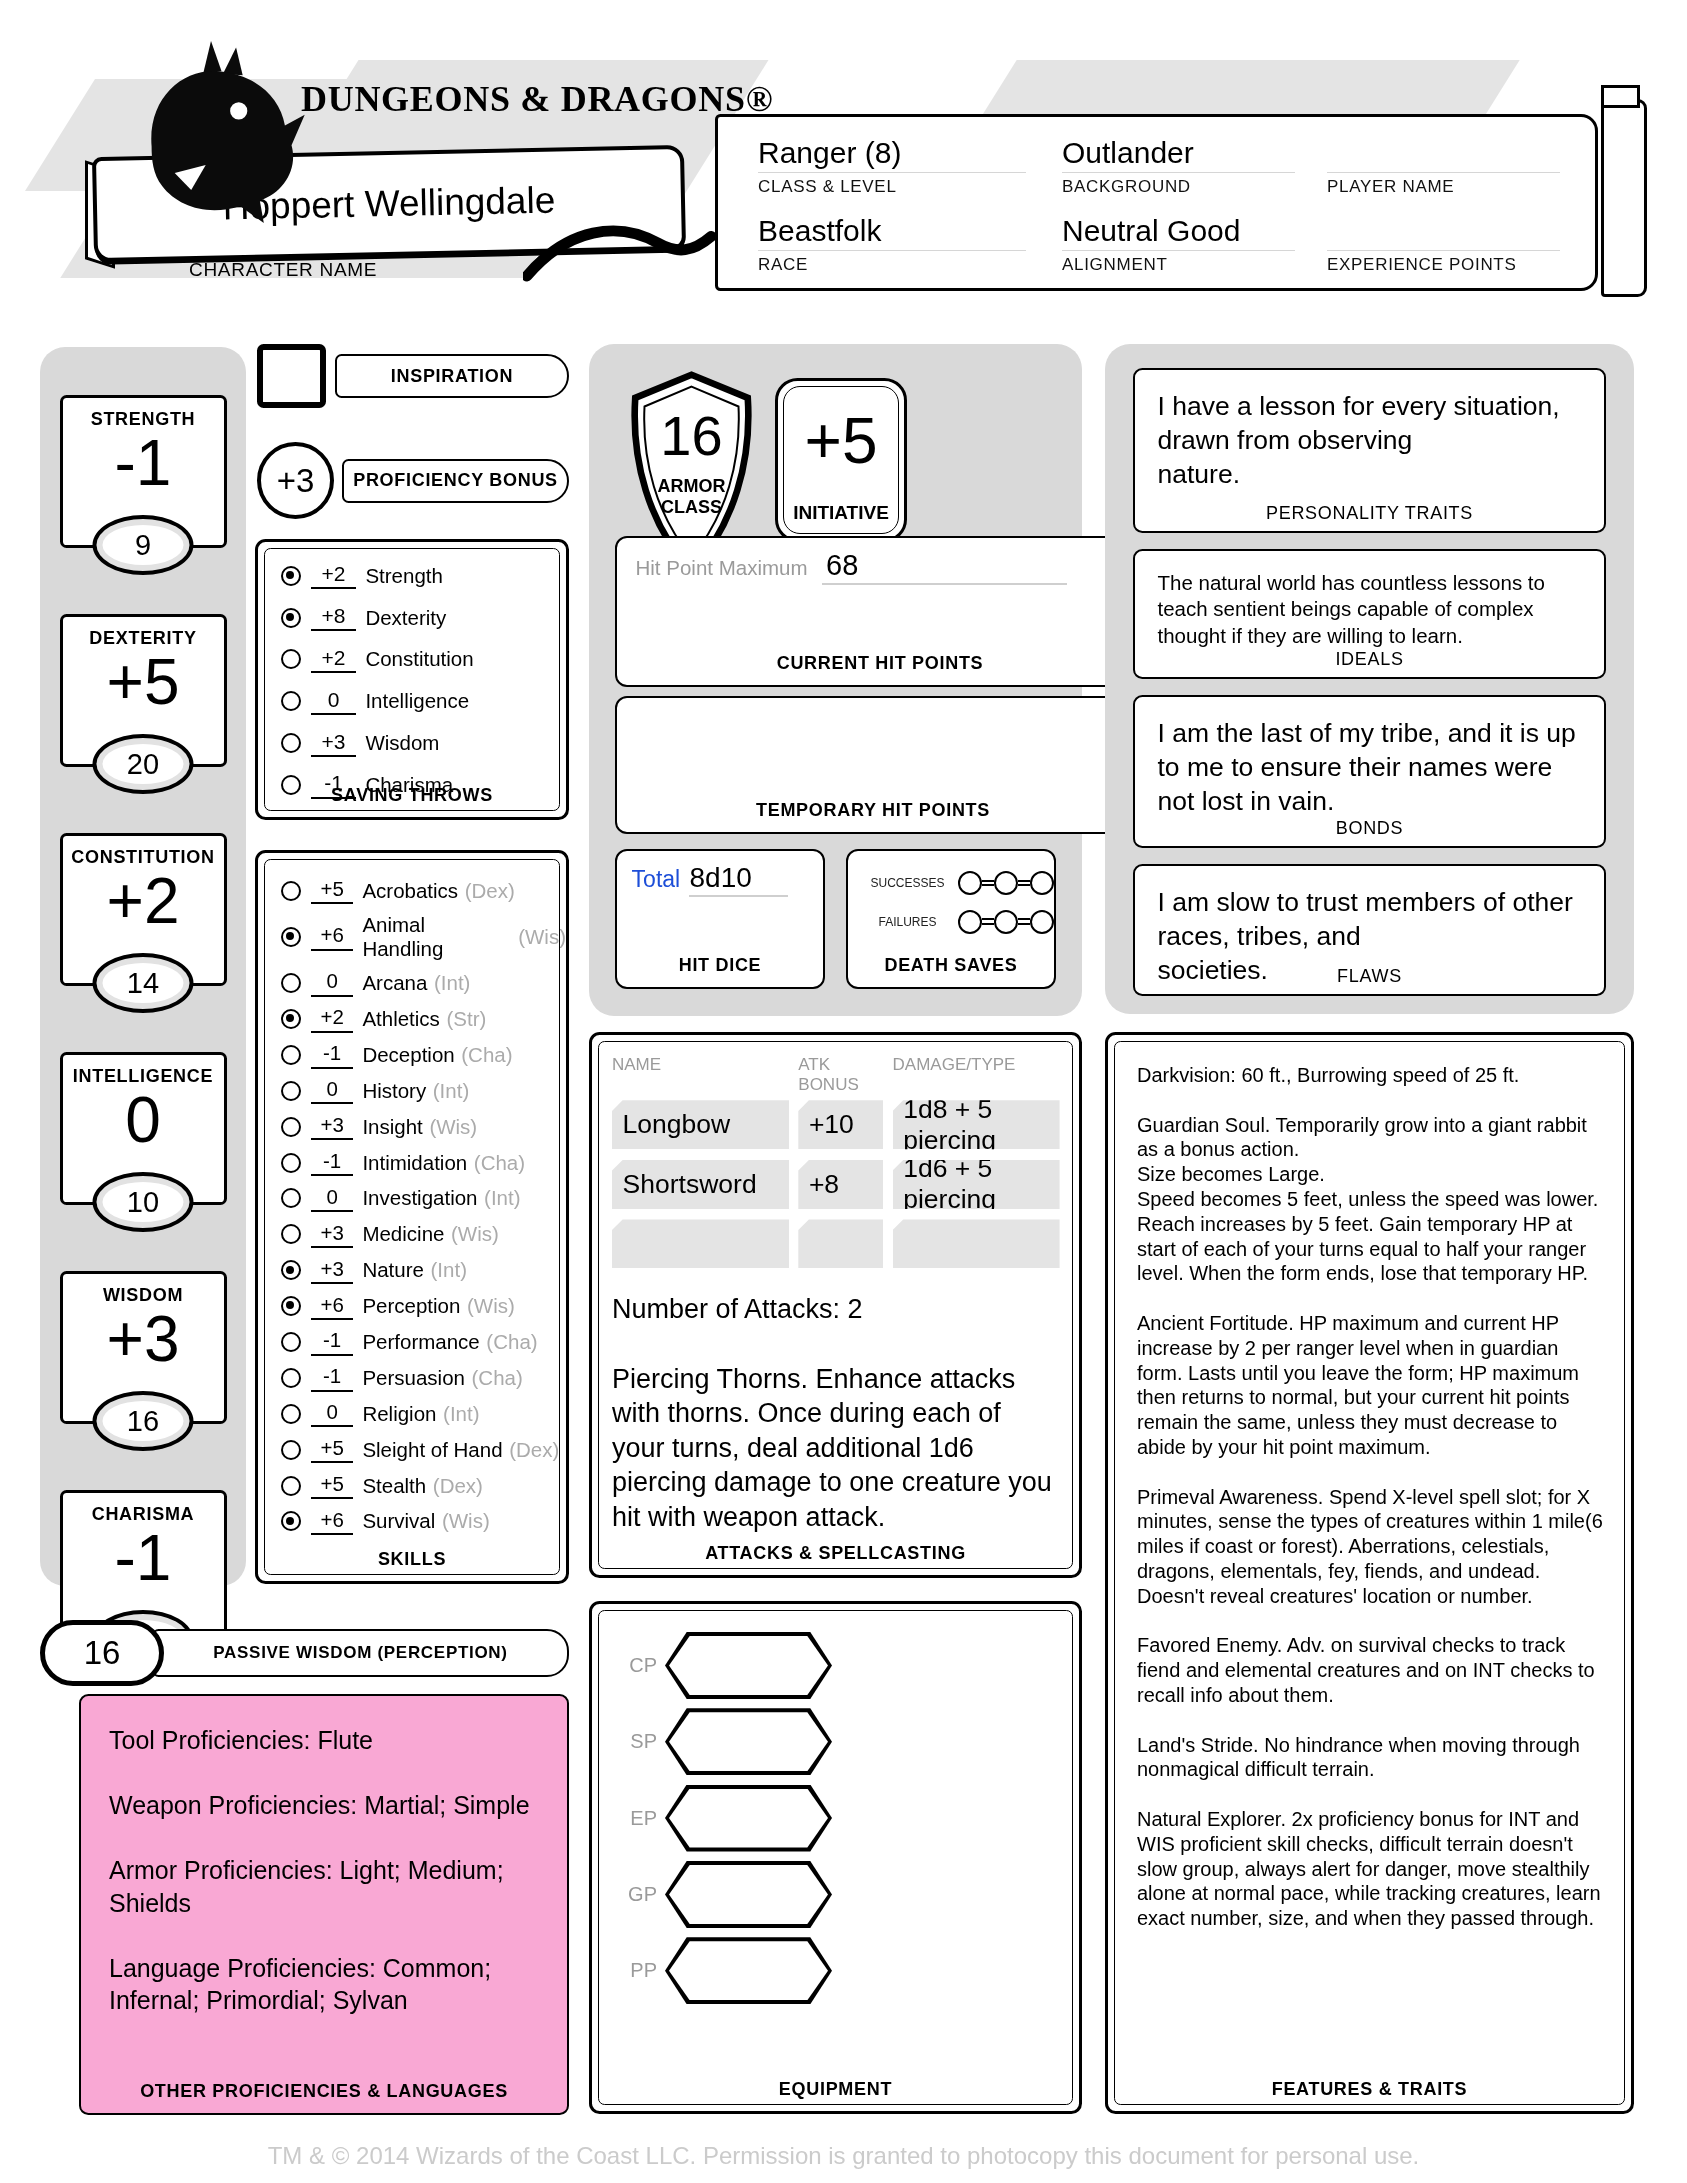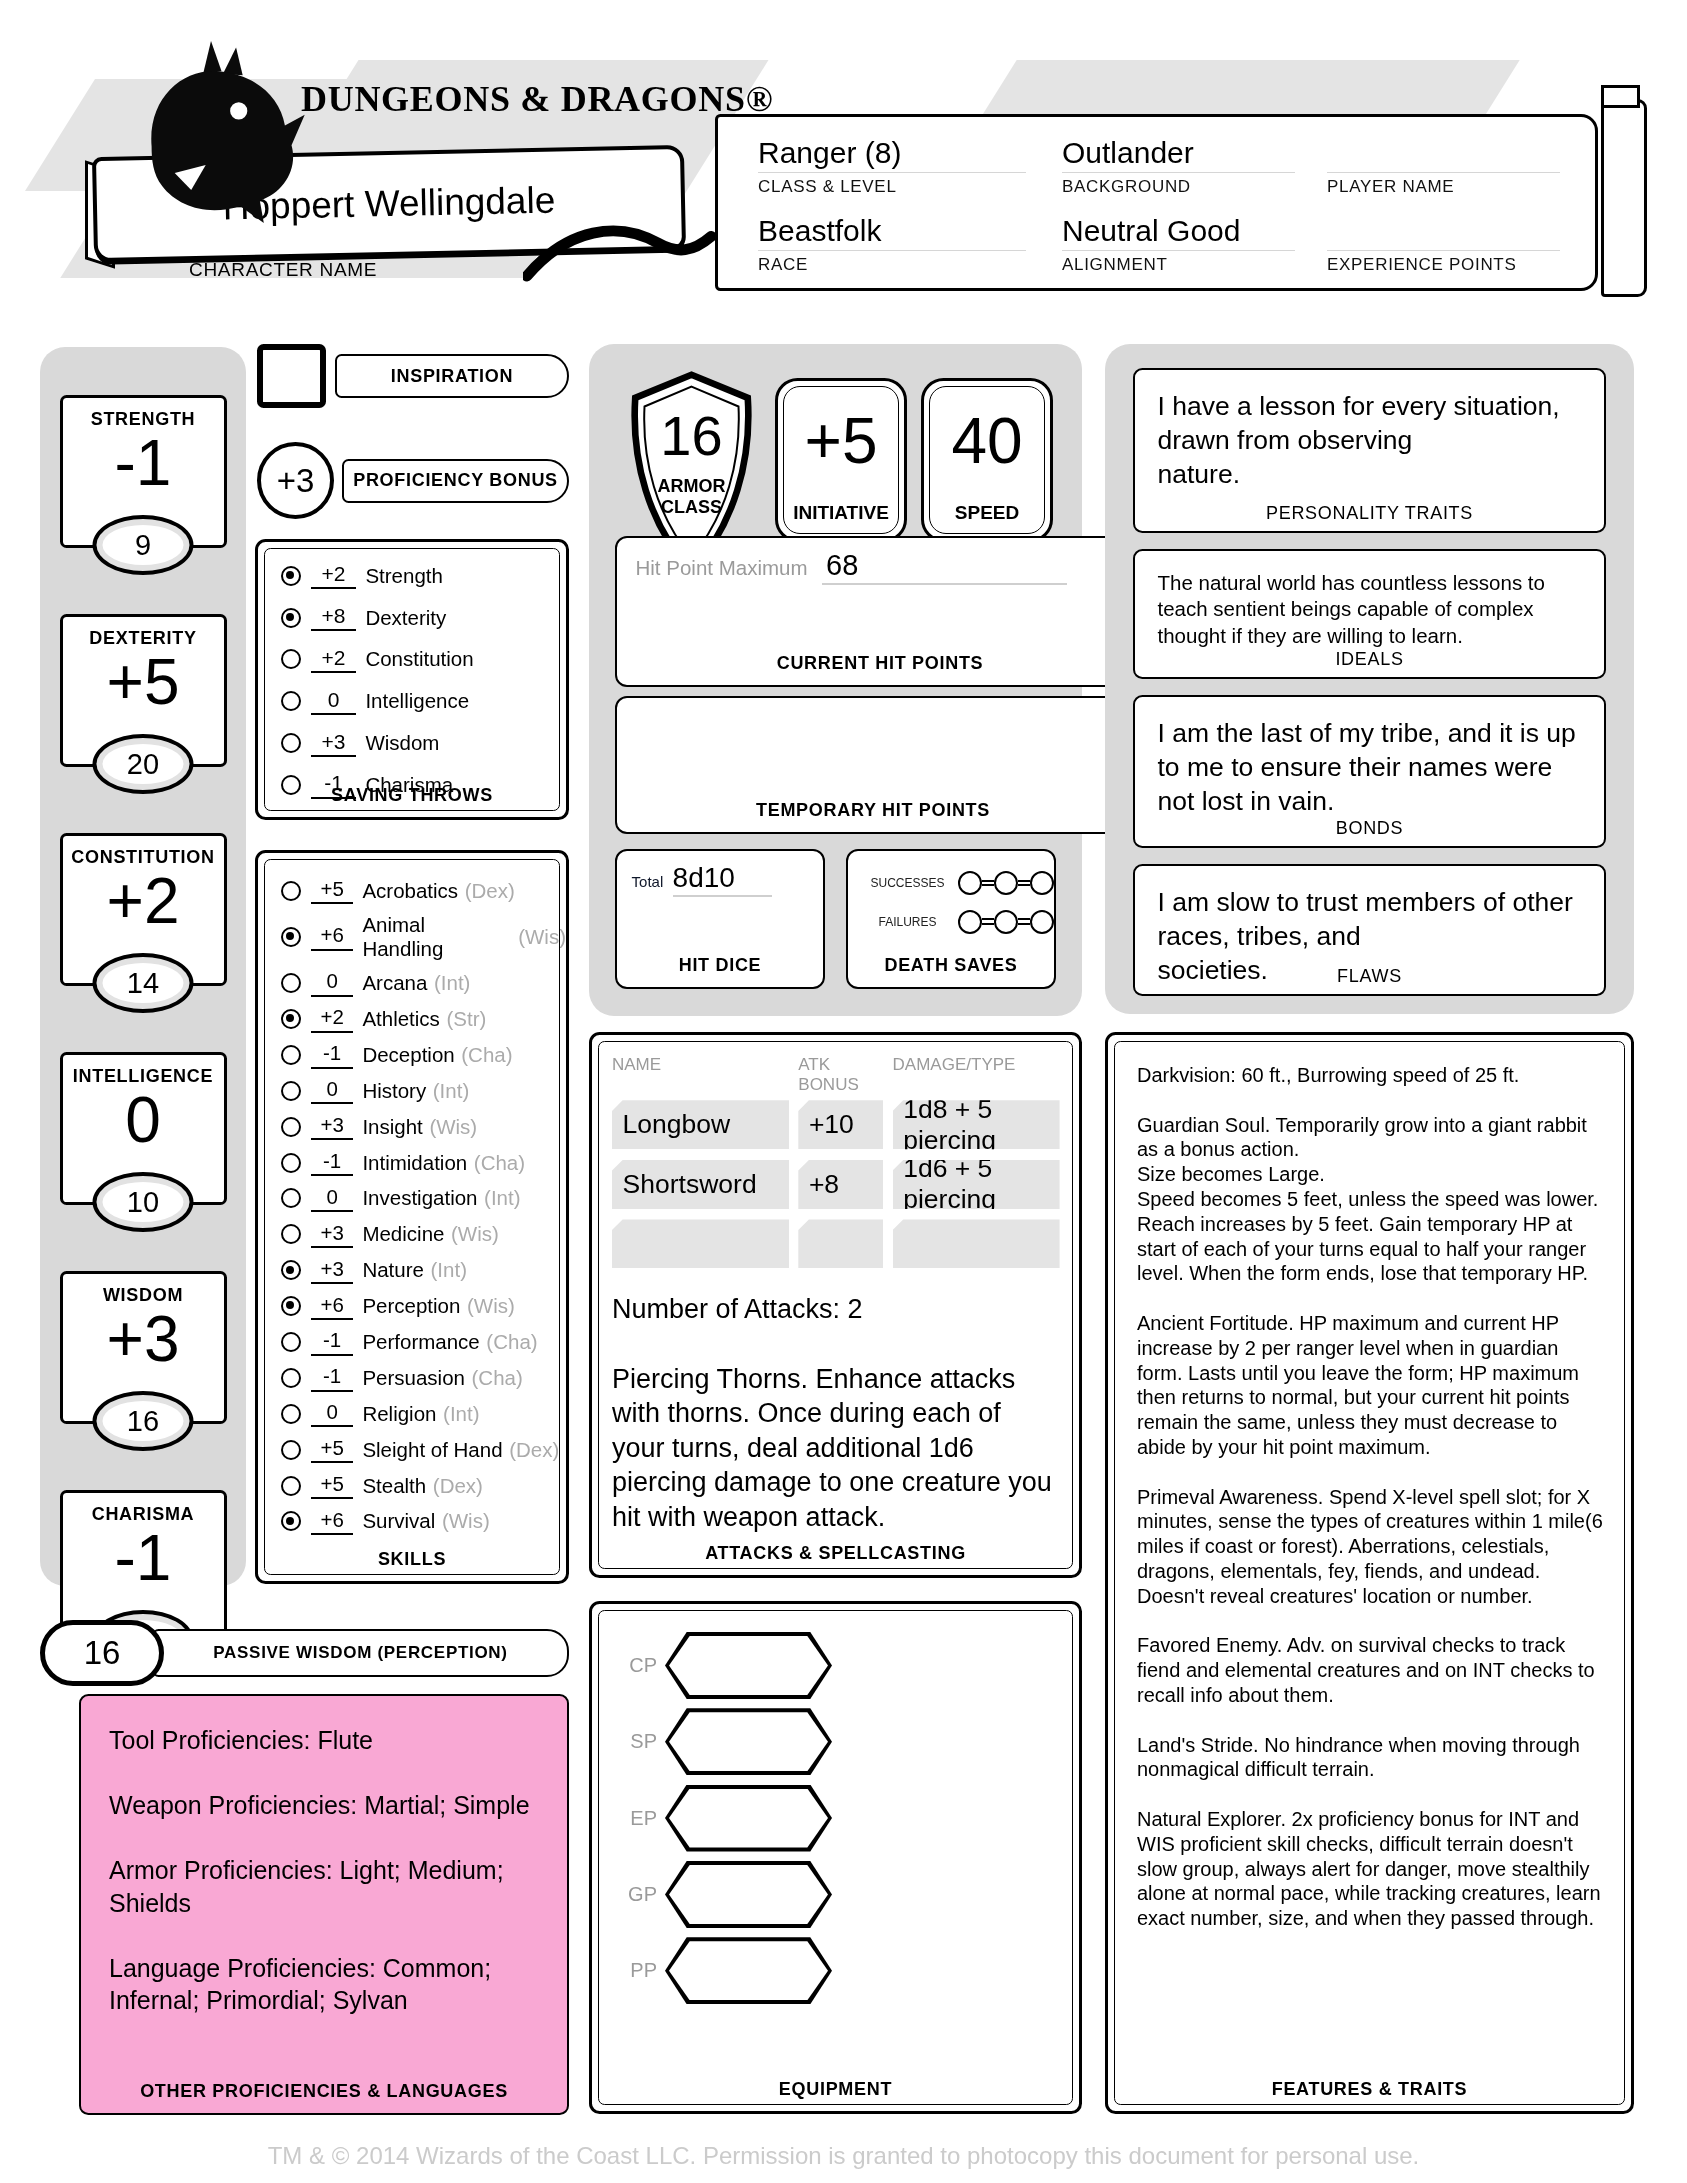--- a/index.html
+++ b/index.html
@@ -86,21 +86,21 @@
   .speed-box { left:921px; top:378px; }
 
   .chp-box { position:absolute; left:615px; top:536px; width:530px; height:151px; background:#fff; border:2.6px solid #000; border-radius:12px; }
   .hpmax-line { position:absolute; left:18.5px; top:10.6px; display:flex; align-items:baseline; }
   .hpmax-line .hl { font-size:20.5px; color:#9a9a9a; margin-right:14.6px; }
   .hpmax-line .hv { font-size:29px; border-bottom:2px solid #cfcfcf; width:245px; padding:0 0 1.3px 4px; }
   .thp-box { position:absolute; left:615px; top:696px; width:516px; height:138px; background:#fff; border:2.6px solid #000; border-radius:12px; }
 
   .hd-box { position:absolute; left:615px; top:849px; width:210px; height:140px; background:#fff; border:2.6px solid #000; border-radius:12px; }
   .hd-total { position:absolute; left:14.6px; top:10.6px; display:flex; align-items:baseline; }
-  .hd-total .hl { font-size:15px; color:#0f172a; margin-right:9.3px; }
+  .hd-total .hl { font-size:23px; color:#1d4ed8; margin-right:9.3px; }
   .hd-total .hv { font-size:28px; border-bottom:2px solid #cfcfcf; width:99px; padding-bottom:1.3px; }
   .ds-box { position:absolute; left:846px; top:849px; width:210px; height:140px; background:#fff; border:2.6px solid #000; border-radius:12px; padding:20px 0 0 17px; }
   .ds-row { display:flex; align-items:center; margin-bottom:14.6px; }
   .ds-lab { font-size:12px; color:#222; width:99px; text-align:center; margin-right:8px; }
   .ds-c { width:24px; height:24px; border:2.6px solid #000; border-radius:50%; background:#fff; flex:0 0 auto; }
   .ds-l { width:12px; height:6.6px; border-top:2px solid #000; border-bottom:2px solid #000; flex:0 0 auto; }
 
   
   .attacks-box { left:589px; top:1032px; width:493px; height:546px; padding:20px 18.5px 53px 20px; }
   .atk-head { display:flex; gap:9.3px; font-size:17px; color:#9a9a9a; margin-bottom:5.3px; }
@@ -448,24 +448,20 @@
       <path d="M105 28 L176 58 C180 140 158 222 105 286 C52 222 30 140 34 58 Z" fill="none" stroke="#000" stroke-width="3"></path>
     </svg>
     <div class="ac-val">16</div>
     <div class="ac-lab">ARMOR CLASS</div>
   </div>
 
   <div class="statbox init-box">
     <div class="s-val">+5</div>
     <div class="s-lab">INITIATIVE</div>
   </div>
-  <div class="statbox speed-box">
-    <div class="s-val">40</div>
-    <div class="s-lab">SPEED</div>
-  </div>
 
   <div class="chp-box">
     <div class="hpmax-line">
       <span class="hl">Hit Point Maximum</span>
       <span class="hv">68</span>
     </div>
     <div class="caption" style="font-weight:bold;">CURRENT HIT POINTS</div>
   </div>
 
   <div class="thp-box">

